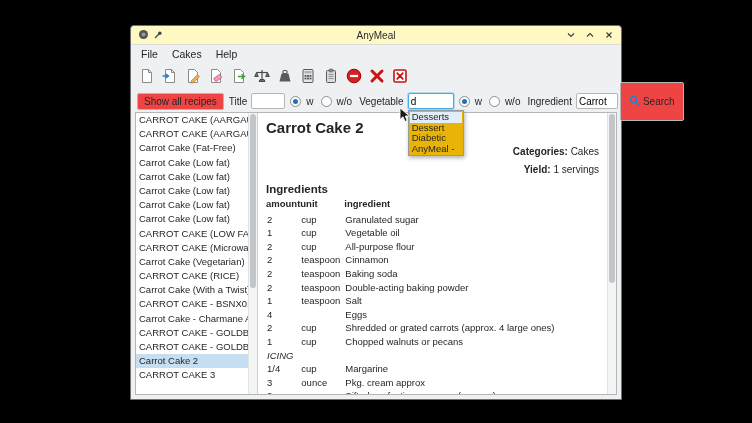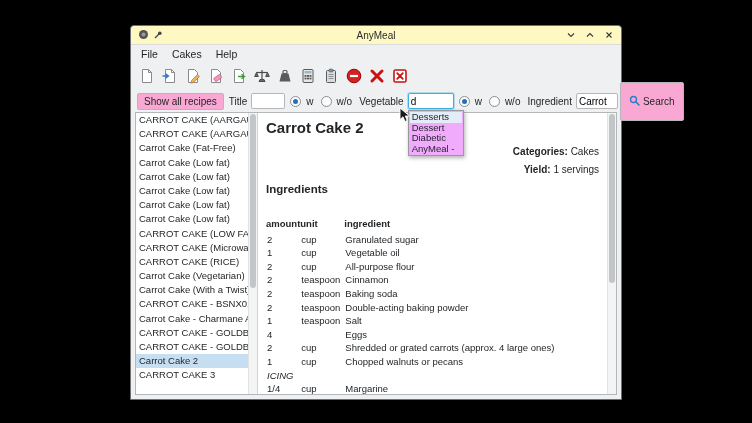--- a/index.html
+++ b/index.html
@@ -17,54 +17,54 @@
   .tb-controls span{display:flex;align-items:center;cursor:default;}
   
   .menubar{height:18px;display:flex;align-items:center;padding:0 3px;font-size:10.5px;}
   .menu-item{padding:1px 7px;border-radius:2px;}
   
   .toolbar{height:26px;display:flex;align-items:center;gap:2px;padding:0 5px;}
   .tool-btn{width:21px;height:22px;display:flex;align-items:center;justify-content:center;border-radius:2px;}
   
   .filterbar{height:24px;display:flex;align-items:center;padding:0 6px;gap:2px;font-size:10px;}
   .lbl{margin:0 2px 0 3px;white-space:nowrap;}
-  .btn{font:10px "Liberation Sans",sans-serif;background:#f9a8d4;border:1px solid #b3b7ba;
+  .btn{font:10px "Liberation Sans",sans-serif;background:#ef4444;border:1px solid #b3b7ba;
        border-radius:2px;padding:2px 6px;color:#232629;white-space:nowrap;}
   .txt{height:14px;border:1px solid #b3b7ba;border-radius:2px;background:#fff;
        font:10px "Liberation Sans",sans-serif;padding:0 2px;}
   .title-input{width:28px;}
   .cat-input{width:40px;border-color:#3daee9;box-shadow:0 0 0 1px rgba(61,174,233,.35);}
   .ing-input{width:36px;}
   .radio{width:9px;height:9px;border:1px solid #8a8f93;border-radius:50%;background:#fdfdfd;
          display:inline-block;position:relative;flex:none;margin-left:3px;}
   .radio.checked::after{content:"";position:absolute;left:2px;top:2px;width:5px;height:5px;
          border-radius:50%;background:#2270b8;}
   .search-btn{display:flex;align-items:center;gap:3px;margin-left:auto;padding:12px 8px;}
   
   .cat-anchor{position:relative;display:inline-block;}
-  .dropdown{position:absolute;left:0;top:17px;width:52px;background:#f0abfc;border:1px solid #97999b;
+  .dropdown{position:absolute;left:0;top:17px;width:52px;background:#eab308;border:1px solid #97999b;
             z-index:20;font-size:9.5px;padding:1px;box-shadow:1px 2px 4px rgba(0,0,0,.3);}
   .dd-item{height:10.5px;line-height:10.5px;padding:0 2px;white-space:nowrap;overflow:hidden;}
   .dd-item.hl{background:#e3edf7;}
   
   .content{position:absolute;left:4px;right:4px;top:86px;bottom:4px;background:#fff;
            border:1px solid #b3b7ba;display:flex;overflow:hidden;}
   .list-panel{width:112px;overflow:hidden;flex:none;}
   .list-item{height:14.2px;line-height:14.2px;font-size:9.5px;padding:0 3px;
              white-space:nowrap;overflow:hidden;}
   .list-item.selected{background:#c5def2;}
   .vscroll{width:8px;background:#f3f4f4;position:relative;flex:none;}
   .list-scroll{border-left:1px solid #e3e3e3;border-right:1px solid #cfd2d4;}
   .detail-scroll{border-left:1px solid #e3e3e3;}
   .scroll-thumb{position:absolute;left:1px;right:1px;border-radius:3px;background:#c2c6c9;}
   .detail-panel{flex:1;position:relative;padding:2px 8px;overflow:hidden;}
   .r-title{font-size:15px;font-weight:bold;margin:4px 0 10px;}
   .r-line{font-size:10px;margin-bottom:7px;text-align:right;}
   .b{font-weight:bold;}
-  .r-heading{font-size:11.5px;font-weight:bold;margin:8px 0 23px;}
+  .r-heading{font-size:11.5px;font-weight:bold;margin:8px 0 3px;}
   .ing-table{border-collapse:collapse;font-size:9.5px;}
   .ing-table th{text-align:left;font-weight:bold;padding:0 0 3px 0;}
   .ing-table td,.ing-table th{height:11.6px;line-height:11.6px;vertical-align:top;white-space:nowrap;}
   .col-amount{width:30px;margin-left:14px;}
   .col-unit{width:44px;}
   .ing-table tr.section td{font-style:italic;}
   .mouse-cursor{position:absolute;left:399px;top:107px;z-index:30;}
 </style>
 </head>
 <body>
@@ -235,22 +235,22 @@
         <div class="list-item">CARROT CAKE (AARGAU)</div>
         <div class="list-item">CARROT CAKE (AARGAU)</div>
         <div class="list-item">Carrot Cake (Fat-Free)</div>
         <div class="list-item">Carrot Cake (Low fat)</div>
         <div class="list-item">Carrot Cake (Low fat)</div>
         <div class="list-item">Carrot Cake (Low fat)</div>
         <div class="list-item">Carrot Cake (Low fat)</div>
         <div class="list-item">Carrot Cake (Low fat)</div>
         <div class="list-item">CARROT CAKE (LOW FAT)</div>
         <div class="list-item">CARROT CAKE (Microwave)</div>
+        <div class="list-item">Carrot Cake (Vegetarian)</div>
         <div class="list-item">CARROT CAKE (RICE)</div>
-        <div class="list-item">Carrot Cake (Vegetarian)</div>
         <div class="list-item">Carrot Cake (With a Twist)</div>
         <div class="list-item">CARROT CAKE - BSNX01A</div>
         <div class="list-item">Carrot Cake - Charmane An...</div>
         <div class="list-item">CARROT CAKE - GOLDBECK</div>
         <div class="list-item">CARROT CAKE - GOLDBECK</div>
         <div class="list-item selected">Carrot Cake 2</div>
         <div class="list-item">CARROT CAKE 3</div>
       </div>
     <div class="vscroll list-scroll">
       <div class="scroll-thumb" style="top:1px;height:62%;"></div>

